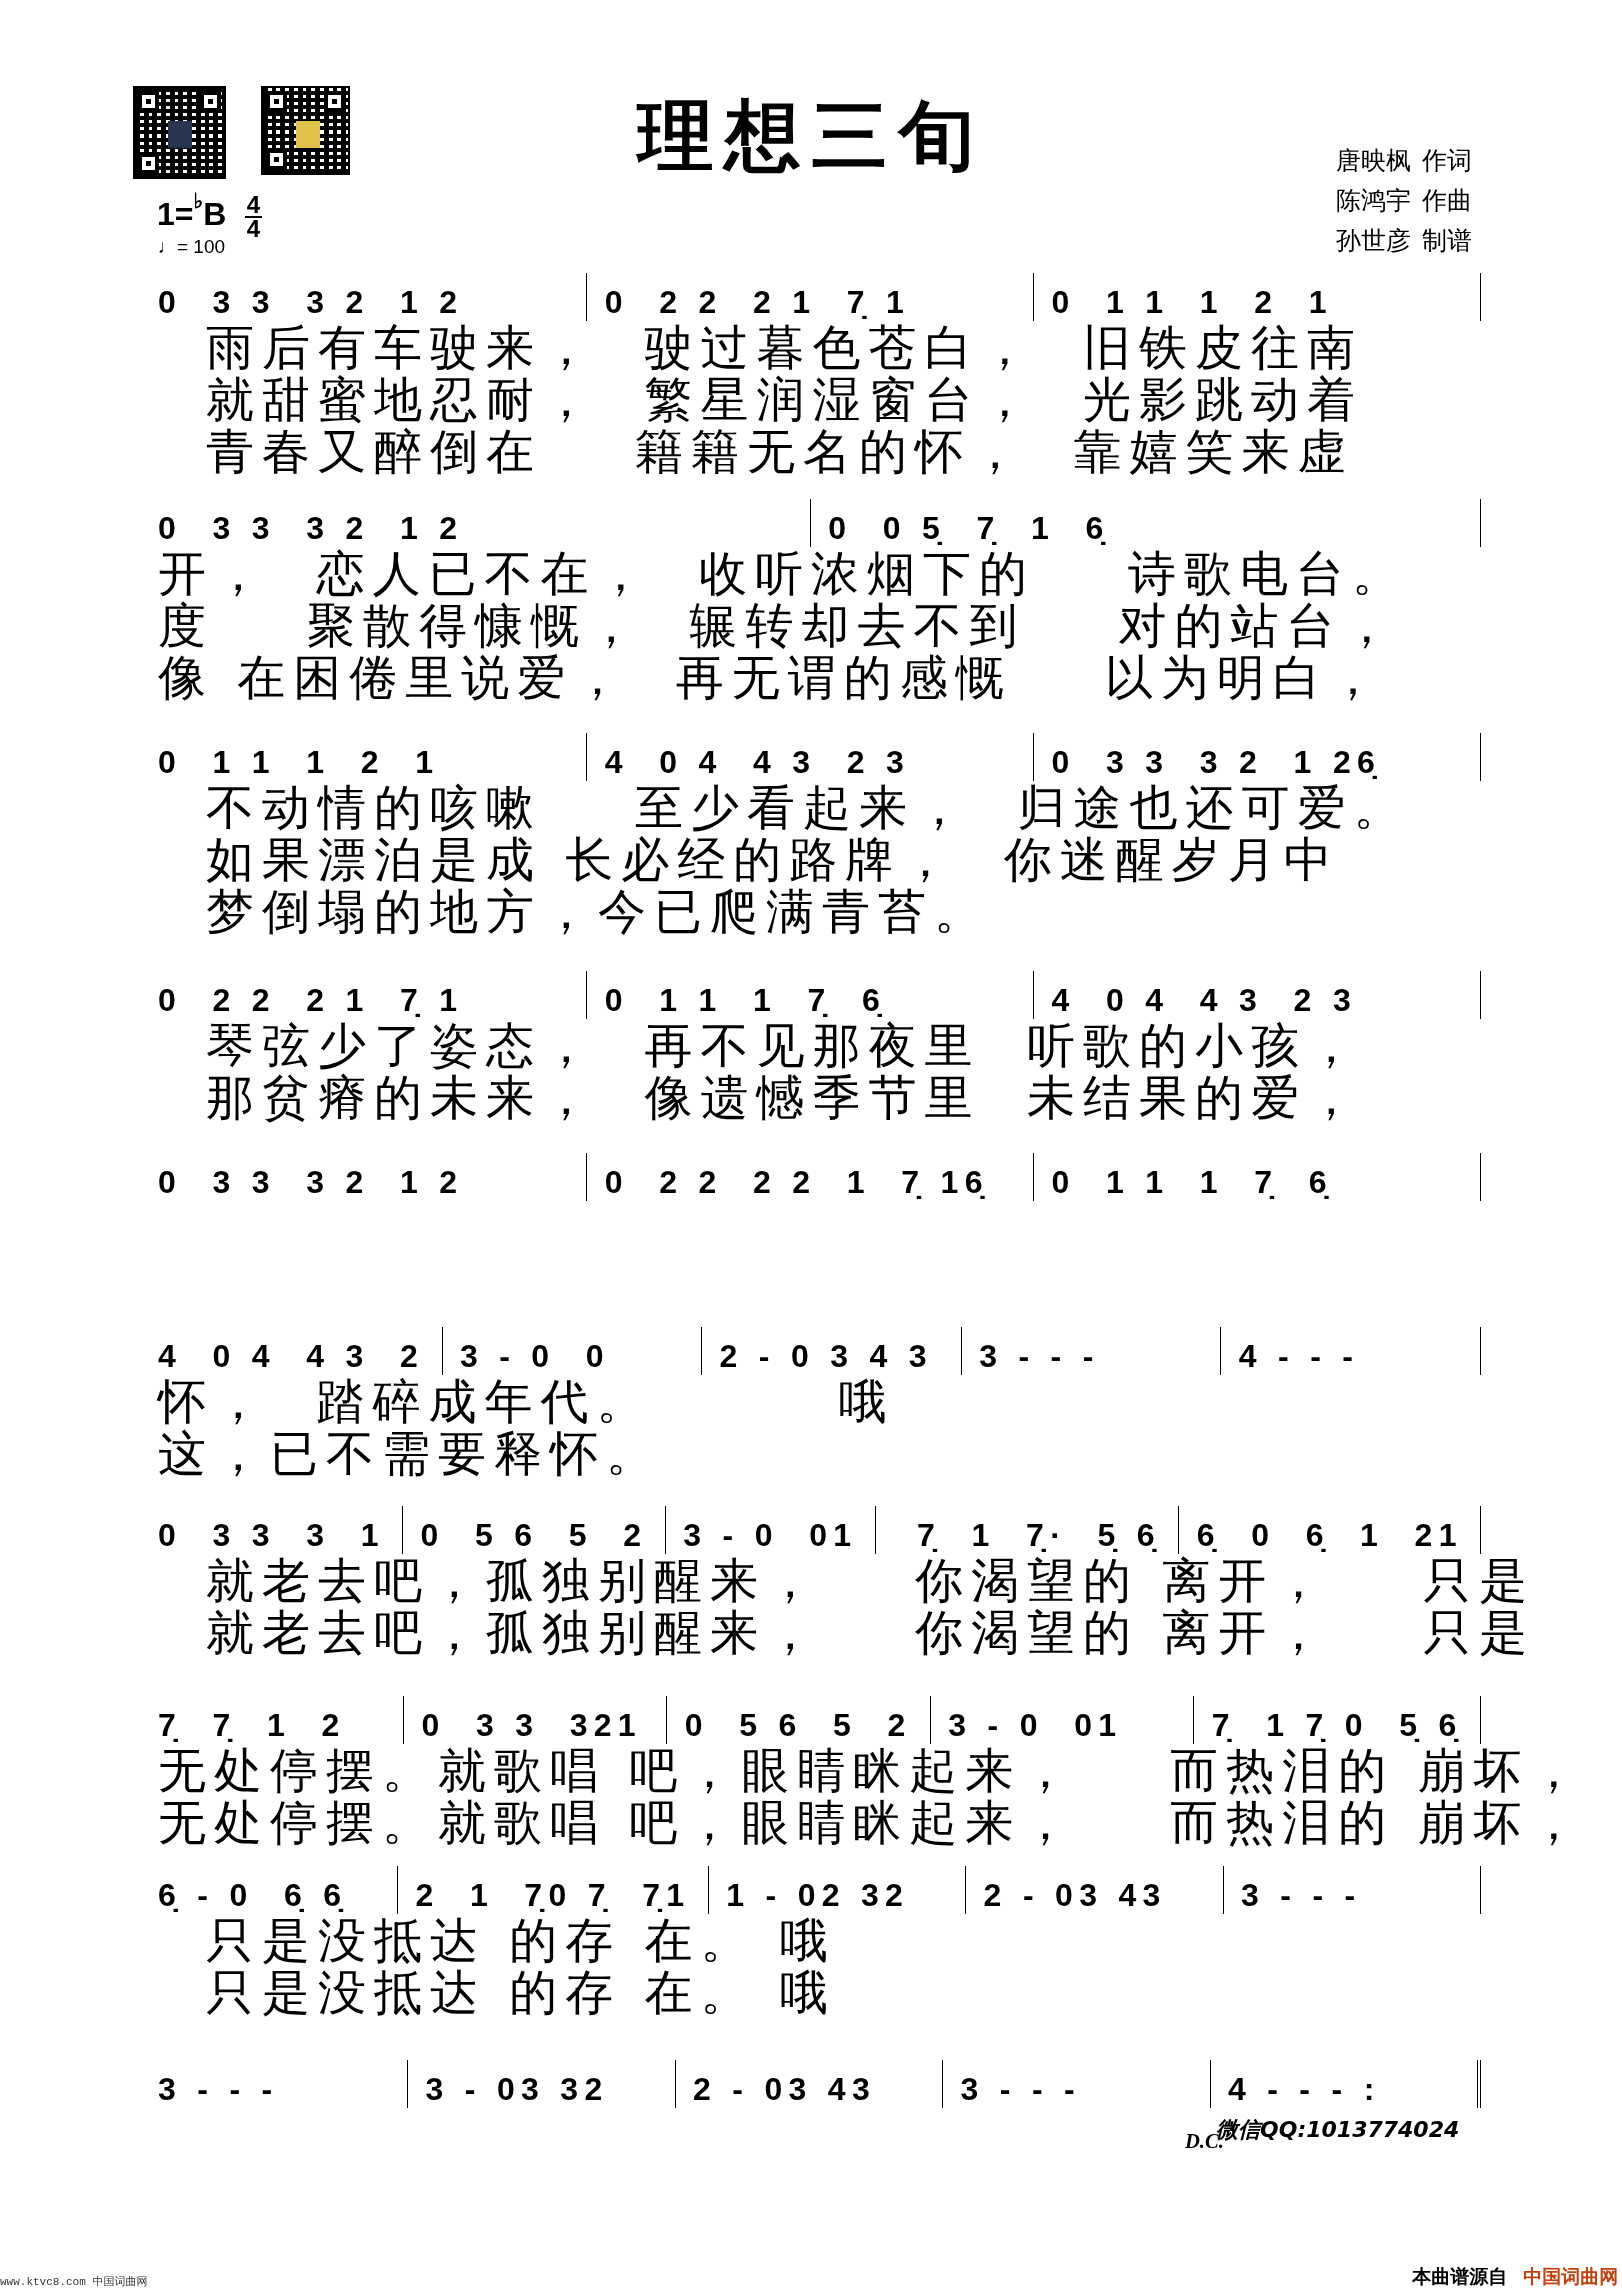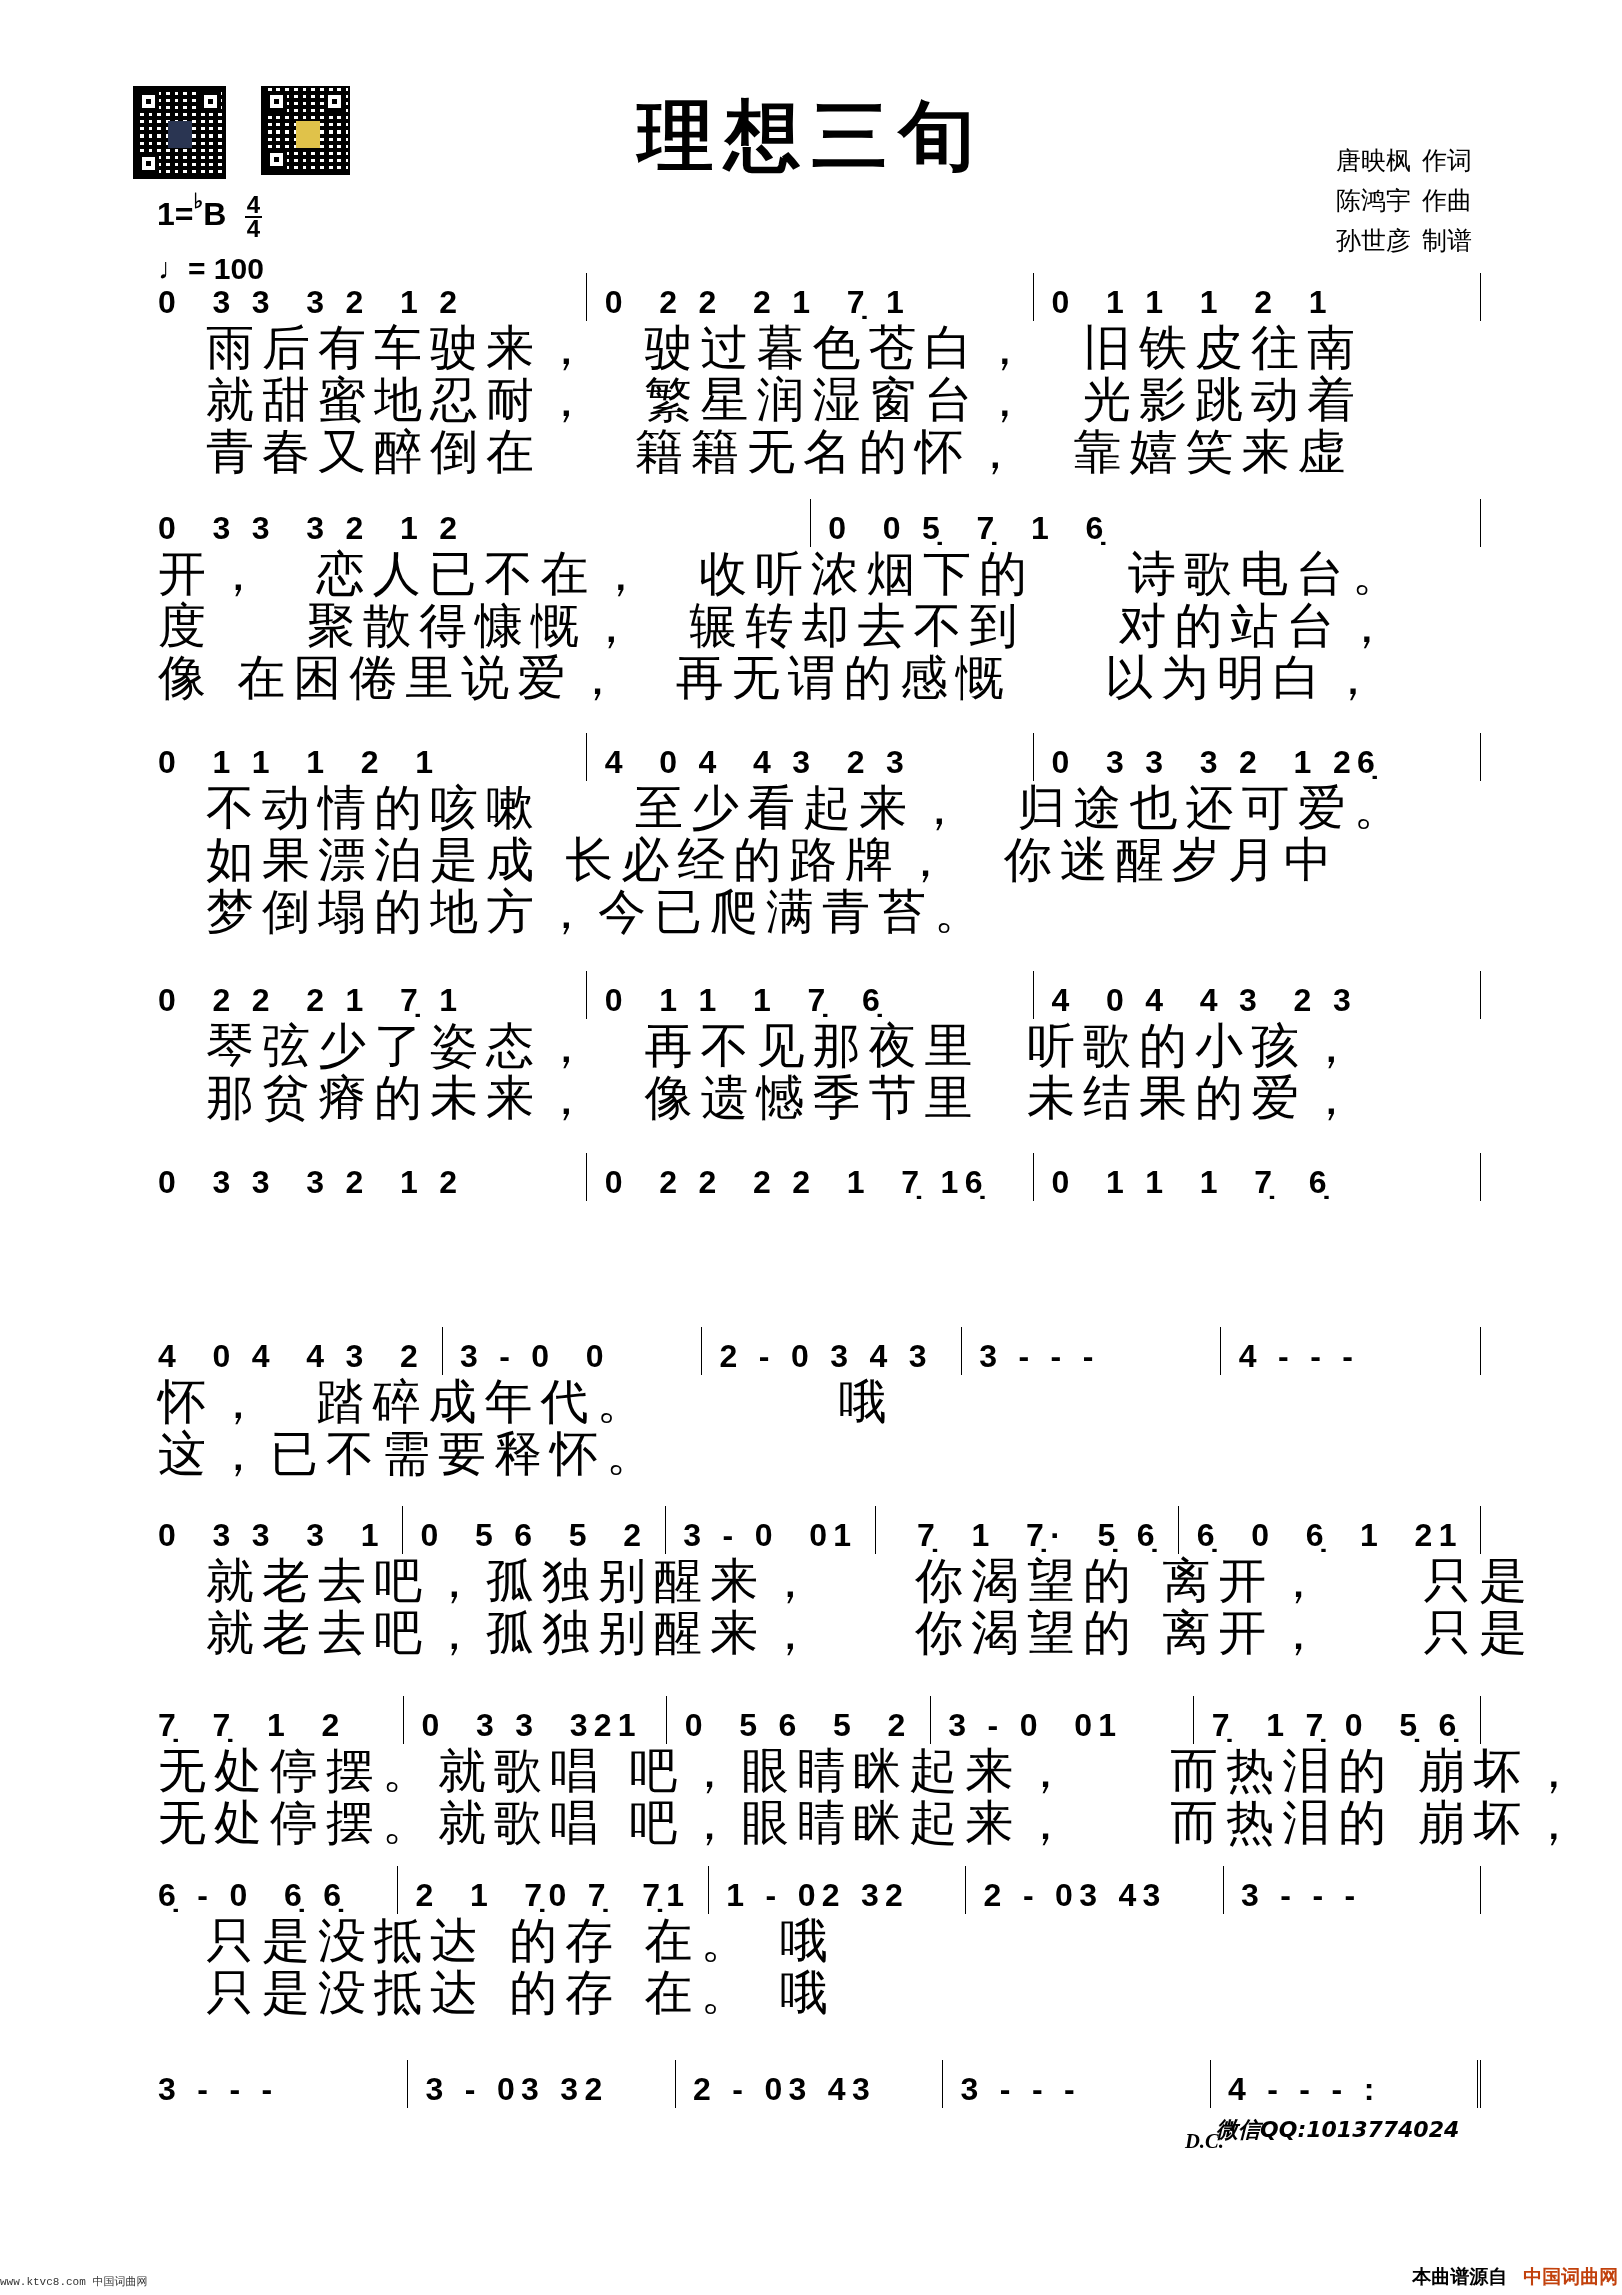--- a/index.html
+++ b/index.html
@@ -13,21 +13,21 @@
   .qr .logo{position:absolute;left:33px;top:33px;width:24px;height:27px;}
   #title{position:absolute;top:86px;left:0;width:1623px;text-align:center;font-family:"DejaVu Serif",serif;font-weight:bold;font-size:76px;letter-spacing:11px;}
   .credits{position:absolute;right:151px;top:141px;font-family:"DejaVu Serif",serif;font-size:25px;line-height:40px;text-align:left;}
   .credits div{white-space:nowrap;}
   .credits .role{margin-left:11px;}
   .key{position:absolute;left:157px;top:194px;font-family:"Liberation Sans",sans-serif;font-size:32px;font-weight:bold;}
   .key .flat{font-size:20.6px;vertical-align:top;position:relative;top:-4.8px;}
   .key .frac{display:inline-block;vertical-align:middle;text-align:center;font-size:24px;line-height:22px;margin-left:9.5px;}
   .key .frac span{display:block;}
   .key .frac .n{border-bottom:2.4px solid #000;}
-  .tempo{position:absolute;left:158px;top:252px;font-size:30px;font-weight:bold;}
+  .tempo{position:absolute;left:158px;top:236px;font-size:19px;}
   .row{position:absolute;left:158px;width:1323px;}
   .notes{position:relative;height:48px;font-family:"Liberation Sans",sans-serif;font-weight:bold;font-size:32px;display:flex;align-items:flex-end;}
   .measure{display:flex;flex:1;justify-content:space-between;align-items:flex-end;padding:0 17.4px;border-right:1.6px solid #000;height:48px;box-sizing:border-box;position:relative;}
   .measure:first-child{padding-left:0;}
   .measure.final{border-right:4.8px double #000;}
   .n{display:inline-block;min-width:17.4px;text-align:center;position:relative;}
   .lyric{font-family:"DejaVu Sans",sans-serif;font-size:48px;letter-spacing:8px;height:52px;line-height:52px;white-space:pre;}
   .lyr-wrap{padding-left:48px;}
   #wm{position:absolute;left:0;bottom:6.3px;font-family:"Liberation Mono",monospace;font-size:11px;color:#333;}
   #src{position:absolute;right:4.8px;bottom:4.8px;font-family:"DejaVu Sans",sans-serif;font-weight:bold;font-size:19px;}

